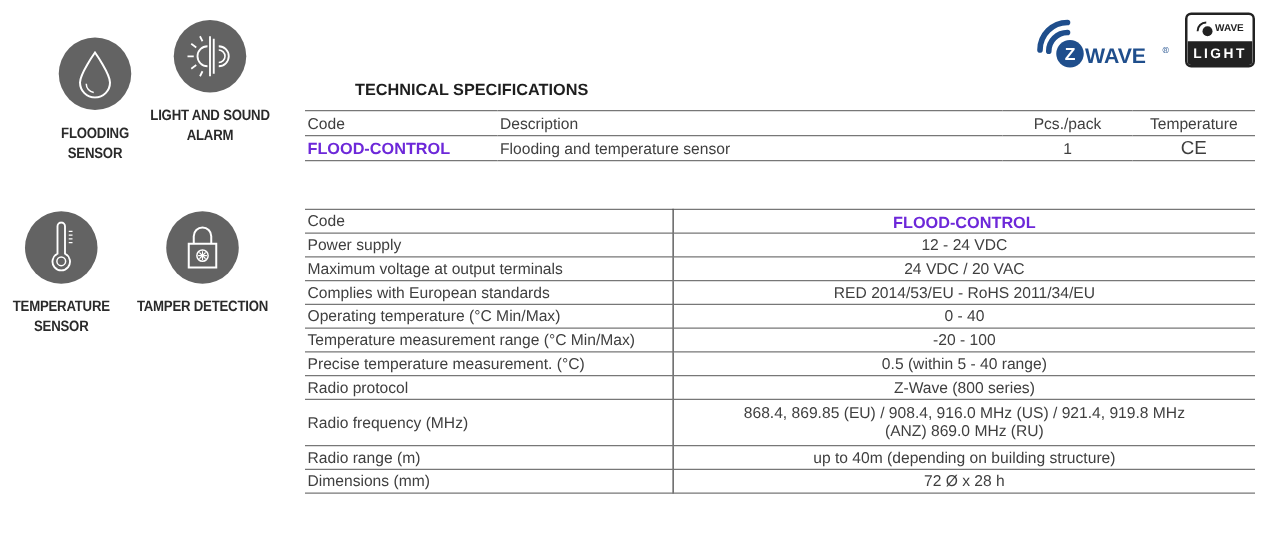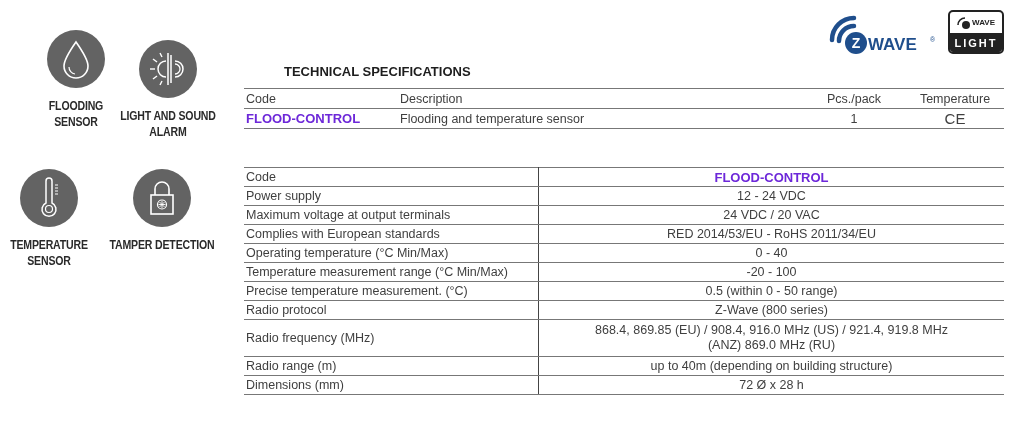--- a/index.html
+++ b/index.html
@@ -30,21 +30,21 @@
 <div class="feat" style="left:16px;top:30px;text-align:center;">
   <div class="circle">
     <svg width="34" height="40" viewBox="0 0 34 40">
         <path d="M17 3 C17 3 5 20 5 27 a12 12 0 0 0 24 0 C29 20 17 3 17 3 Z" fill="none" stroke="#fff" stroke-width="1.6"></path>
         <path d="M10 28 a7 7 0 0 0 6 7" fill="none" stroke="#fff" stroke-width="1.2"></path>
       </svg>
   </div>
   <div class="label"><span>FLOODING</span><br><span>SENSOR</span></div>
 </div>
 
-<div class="feat" style="left:108px;top:40px;">
+<div class="feat" style="left:108px;top:16px;">
   <div class="circle">
     <svg width="44" height="40" viewBox="0 0 44 40">
         <path d="M20 12 a8 8 0 0 0 0 16" fill="none" stroke="#fff" stroke-width="1.5"></path>
         <g stroke="#fff" stroke-width="1.4">
           <line x1="9" y1="20" x2="4" y2="20"></line>
           <line x1="11" y1="13" x2="7" y2="10"></line>
           <line x1="11" y1="27" x2="7" y2="30"></line>
           <line x1="16" y1="8" x2="14" y2="4"></line>
           <line x1="16" y1="32" x2="14" y2="36"></line>
         </g>
@@ -154,21 +154,21 @@
   <tr>
         <td class="k">Operating temperature (°C Min/Max)</td>
         <td class="v">0 - 40</td>
       </tr>
   <tr>
         <td class="k">Temperature measurement range (°C Min/Max)</td>
         <td class="v">-20 - 100</td>
       </tr>
   <tr>
         <td class="k">Precise temperature measurement. (°C)</td>
-        <td class="v">0.5 (within 0 - 50 range)</td>
+        <td class="v">0.5 (within 5 - 40 range)</td>
       </tr>
   <tr>
         <td class="k">Radio protocol</td>
         <td class="v">Z-Wave (800 series)</td>
       </tr>
   <tr class="tall">
         <td class="k">Radio frequency (MHz)</td>
         <td class="v"><span>868.4, 869.85 (EU) / 908.4, 916.0 MHz (US) / 921.4, 919.8 MHz</span><br><span>(ANZ) 869.0 MHz (RU)</span></td>
       </tr>
   <tr>

